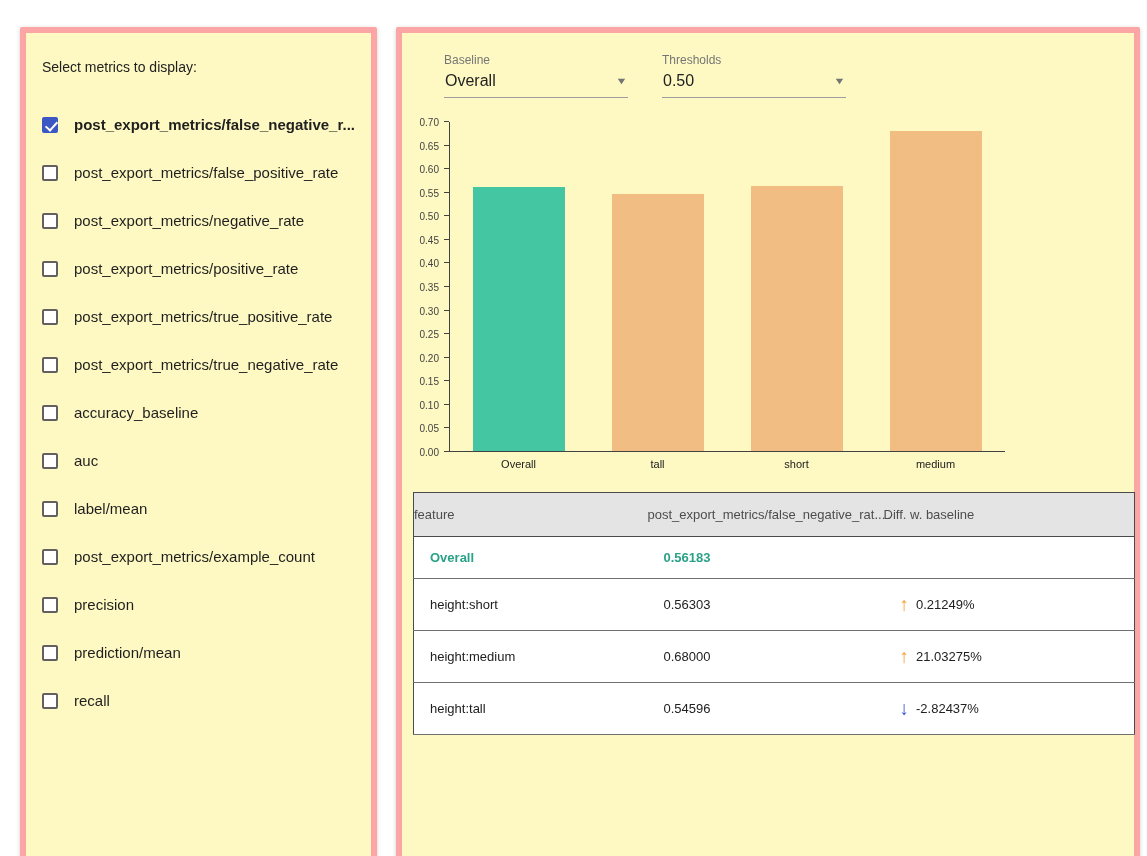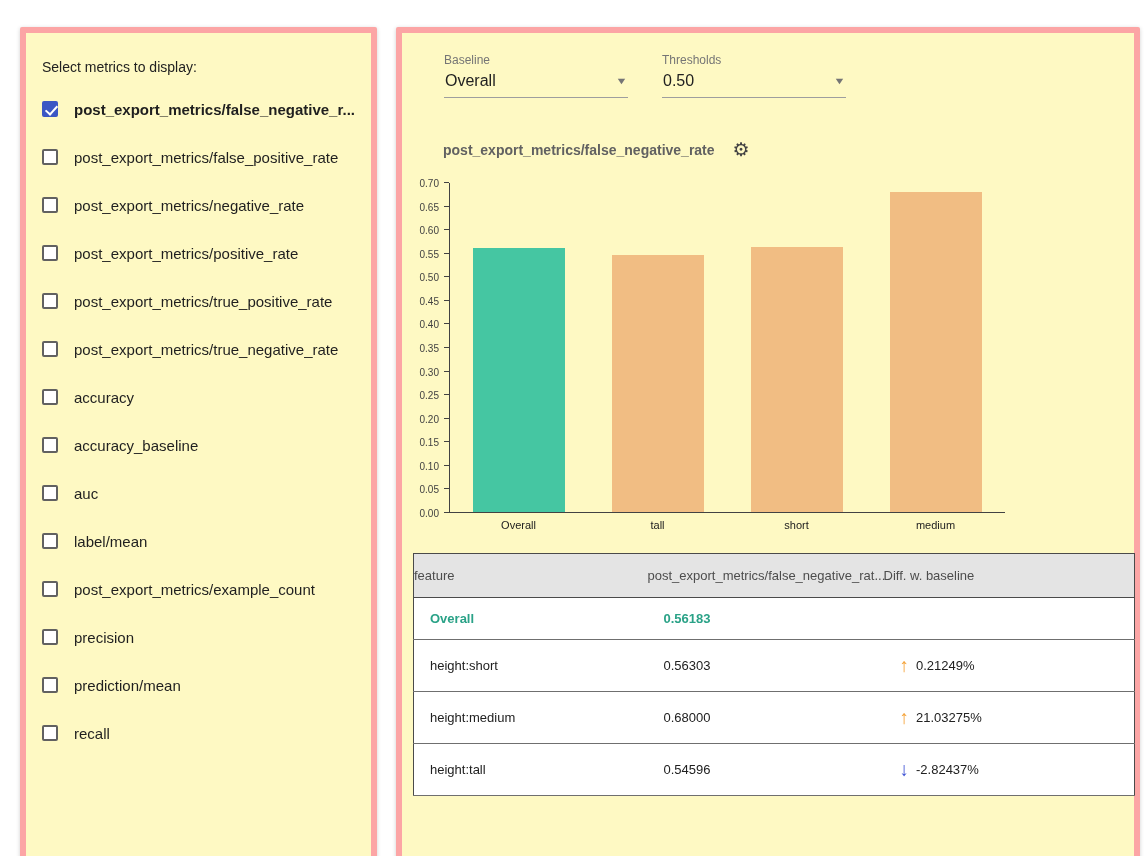--- a/index.html
+++ b/index.html
@@ -18,21 +18,21 @@
     border-radius: 2px;
     box-shadow: 0 1px 4px rgba(0,0,0,0.18);
     margin-top: 19px;
   }
   #left-card  { left: 20px;  top: 8px; width: 357px; height: 835px; }
   #right-card { left: 396px; top: 8px; width: 744px; height: 835px; }
 
   
   .left-inner { padding: 18px 14px; }
   .panel-title { font-size: 14px; color: #212121; margin: 8px 0 10px 2px; }
-  .metric-row { display: flex; align-items: center; height: 48px; cursor: pointer; }
+  .metric-row { display: flex; align-items: flex-end; height: 48px; cursor: pointer; }
   .checkbox {
     width: 16px; height: 16px; flex: none;
     border: 2px solid #616161; border-radius: 2px;
     margin: 0 16px 0 2px; position: relative; background: #fff;
   }
   .checkbox.checked { background: #3b57c4; border-color: #3b57c4; }
   .checkbox.checked::after {
     content: ""; position: absolute; left: 4px; top: 0px;
     width: 5px; height: 10px;
     border: solid #fff; border-width: 0 2px 2px 0;
@@ -127,24 +127,20 @@
         <div class="metric-row">
           <span class="checkbox"></span>
           <span class="metric-label">post_export_metrics/true_positive_rate</span>
         </div>
         <div class="metric-row">
           <span class="checkbox"></span>
           <span class="metric-label">post_export_metrics/true_negative_rate</span>
         </div>
         <div class="metric-row">
           <span class="checkbox"></span>
-          <span class="metric-label">accuracy</span>
-        </div>
-        <div class="metric-row">
-          <span class="checkbox"></span>
           <span class="metric-label">accuracy_baseline</span>
         </div>
         <div class="metric-row">
           <span class="checkbox"></span>
           <span class="metric-label">auc</span>
         </div>
         <div class="metric-row">
           <span class="checkbox"></span>
           <span class="metric-label">label/mean</span>
         </div>
@@ -181,24 +177,20 @@
       </div>
       <div class="control">
         <div class="control-label">Thresholds</div>
         <div class="control-value">
           <span>0.50</span>
           <span class="dd-arrow">▼</span>
         </div>
       </div>
     </div>
 
-    <div class="title-row">
-      <span class="chart-title">post_export_metrics/false_negative_rate</span>
-      <span class="gear">⚙</span>
-    </div>
 
     <div class="chart">
       <div class="y-axis">
           <div class="y-tick" style="bottom: 0%;">0.00</div>
           <div class="y-tick-mark" style="bottom: 0%;"></div>
           <div class="y-tick" style="bottom: 7.14286%;">0.05</div>
           <div class="y-tick-mark" style="bottom: 7.14286%;"></div>
           <div class="y-tick" style="bottom: 14.2857%;">0.10</div>
           <div class="y-tick-mark" style="bottom: 14.2857%;"></div>
           <div class="y-tick" style="bottom: 21.4286%;">0.15</div>

